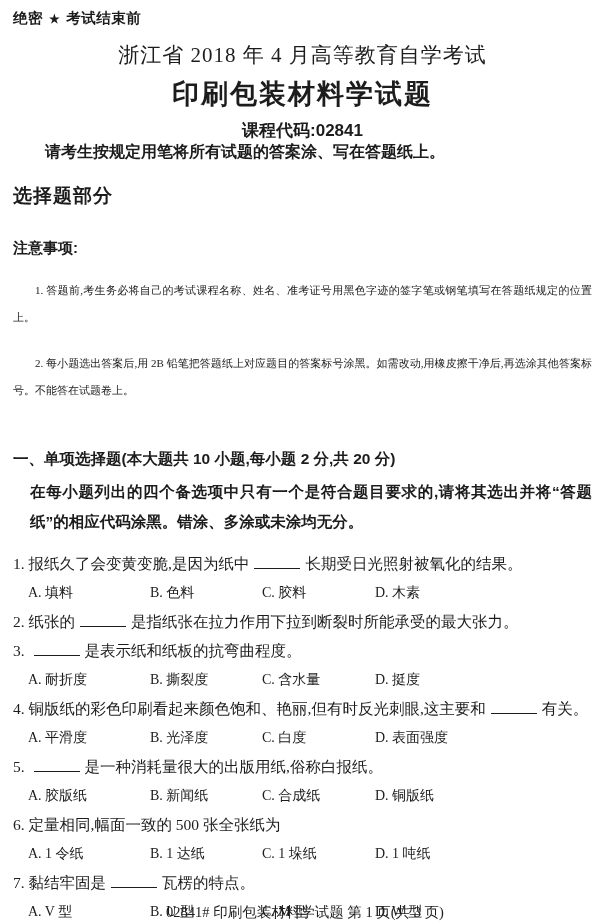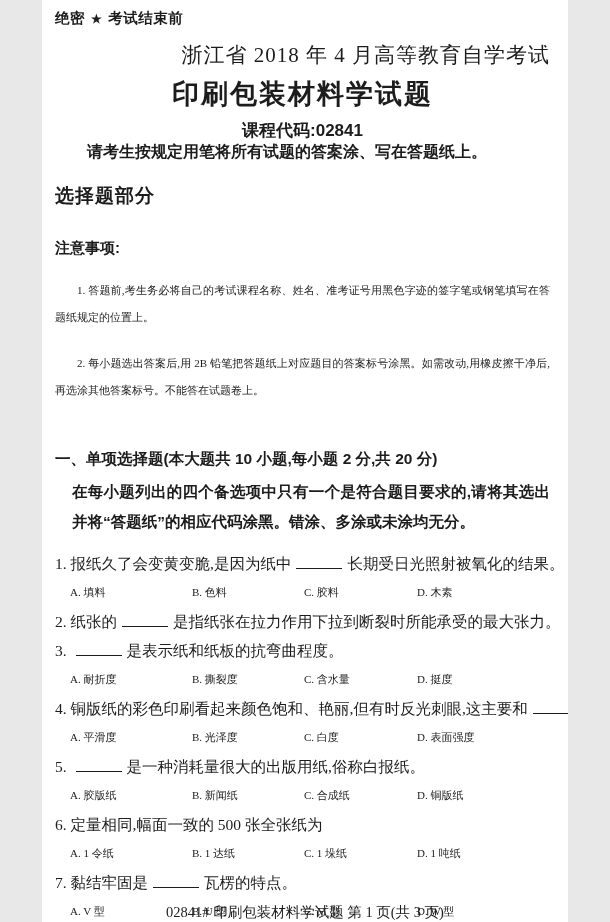--- a/index.html
+++ b/index.html
@@ -1,39 +1,39 @@
 <!DOCTYPE html>
 <html><head>
 <meta charset="utf-8">
 <style>
   * { margin: 0; padding: 0; box-sizing: border-box; }
   html, body { background: #e8e8e8; }
   .page {
     position: relative;
-    width: 526px;
+    width: 610px;
     height: 922px;
     margin: 0 auto;
     background: #ffffff;
     color: #1c1c1c;
     font-family: "Liberation Serif", serif;
     font-size: 15px;
     padding: 9px 18px 0 13px;
     overflow: hidden;
   }
 
   .secrecy-line {
     font-family: "Liberation Sans", sans-serif;
     font-weight: bold;
     font-size: 14.5px;
     letter-spacing: 0.5px;
   }
   .secrecy-line .star { font-size: 12px; padding: 0 6px; }
 
   .exam-session {
-    text-align: right;
+    text-align: center;
     font-size: 21px;
     margin-top: 13px;
     letter-spacing: 1px;
   }
   .paper-title {
     text-align: center;
     font-family: "Liberation Sans", sans-serif;
     font-weight: bold;
     font-size: 27px;
     margin-top: 7px;
@@ -92,21 +92,21 @@
   .q-text {
     line-height: 29px;
     font-size: 15.5px;
     white-space: nowrap;
   }
   .q-options {
     display: grid;
     grid-template-columns: 122px 112px 113px auto;
     margin-left: 15px;
     line-height: 29px;
-    font-size: 11px;
+    font-size: 14px;
   }
   .blank {
     display: inline-block;
     width: 46px;
     height: 13px;
     border-bottom: 1.2px solid #1c1c1c;
     margin: 0 5px;
     vertical-align: baseline;
   }
   .page-footer {

